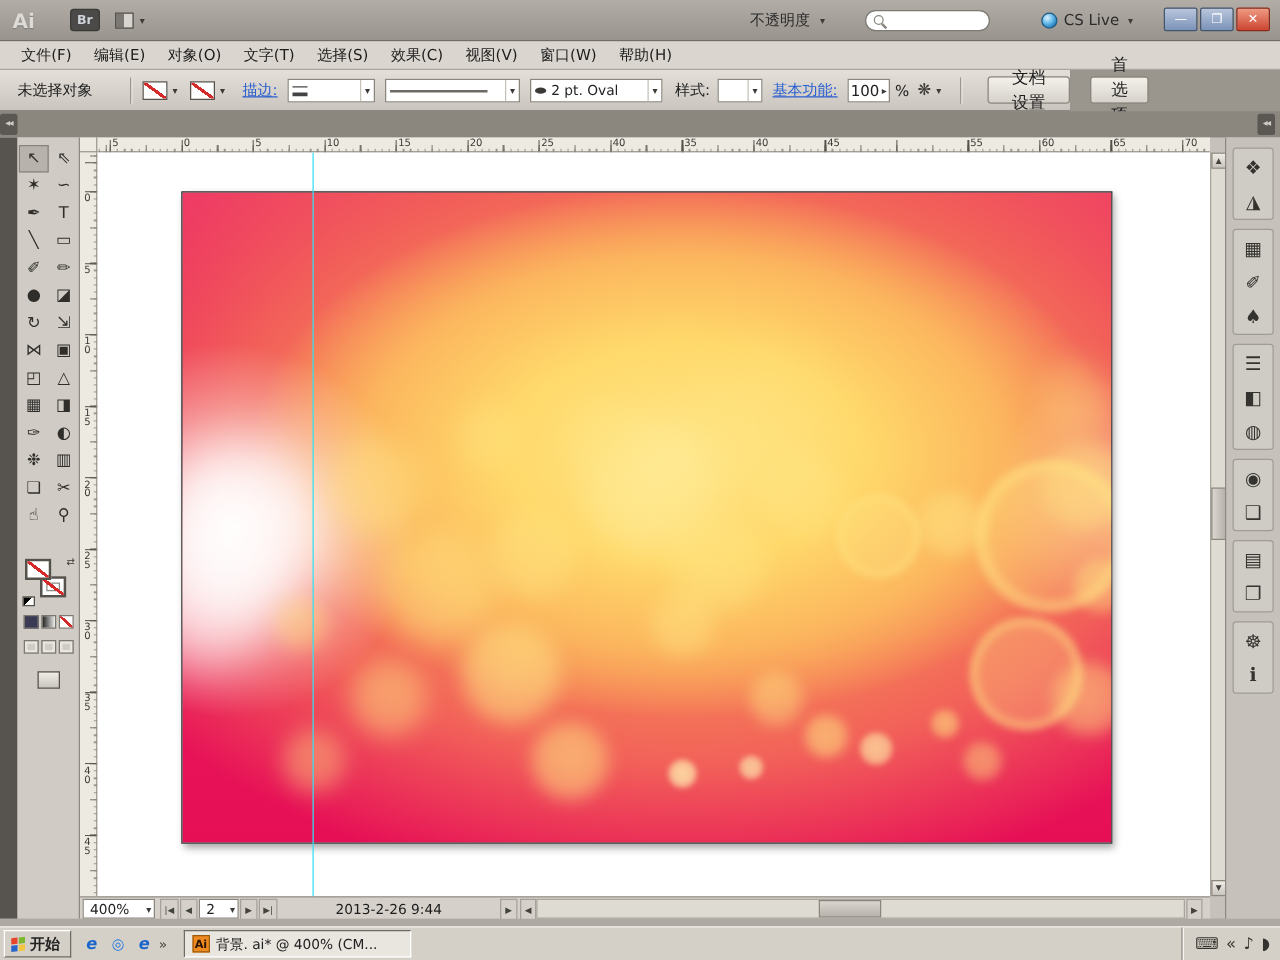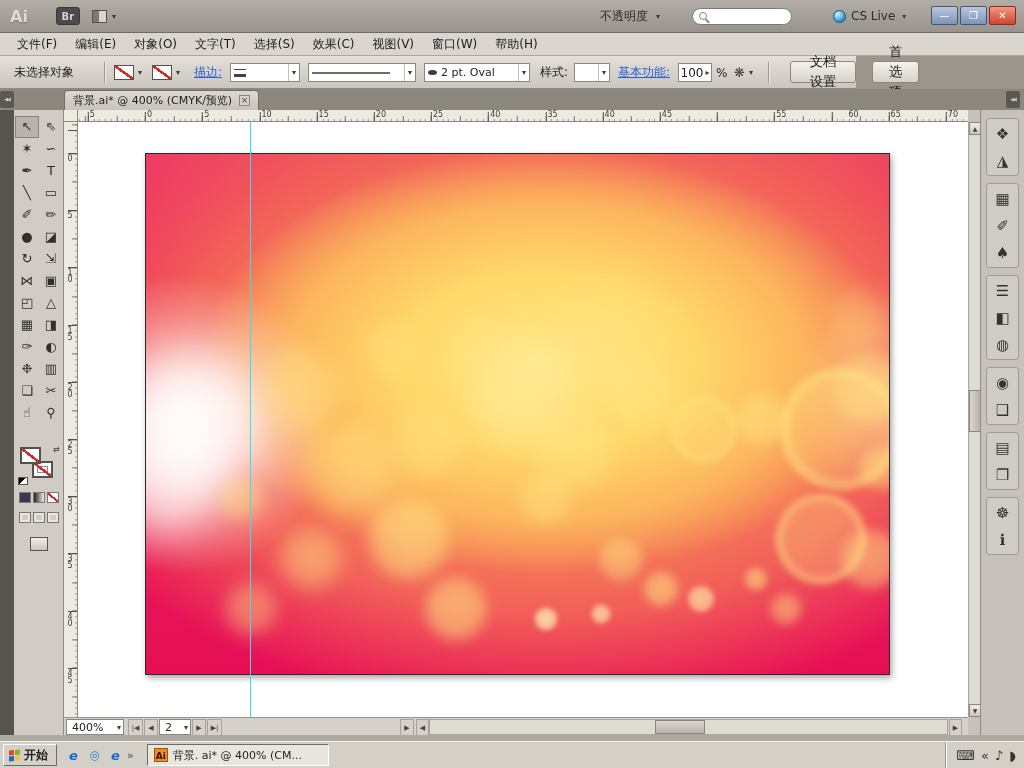--- a/index.html
+++ b/index.html
@@ -222,24 +222,20 @@
     <span class="flower">❋</span>
     <span class="dd">▾</span>
   </span>
   <span class="cb-sep" style="left:768px"></span>
   <button class="cb pushbtn" style="left:790px;top:5px">文档设置</button>
   <button class="cb pushbtn" style="left:872px;top:5px">首选项</button>
 </div>
 
 <div class="abs tabbar">
   <span class="collapse-btn collapse-glyph" style="left:0">◀◀</span>
-  <div class="doc-tab">
-    <span>背景.ai* @ 400% (CMYK/预览)</span>
-    <span class="tab-close">×</span>
-  </div>
   <span class="collapse-btn collapse-glyph" style="right:4px">◀◀</span>
 </div>
 
 <div class="abs workspace-bg"></div>
 <div class="abs left-strip"></div>
 
 <div class="abs toolpanel">
   <div class="tool-grid">
       <div class="tool selected">↖</div>
       <div class="tool">⇖</div>
@@ -297,21 +293,21 @@
     <span class="hlab" style="left: 183.4px;">10</span>
     <span class="hlab" style="left: 240.6px;">15</span>
     <span class="hlab" style="left: 297.8px;">20</span>
     <span class="hlab" style="left: 355px;">25</span>
     <span class="hlab" style="left: 412.2px;">40</span>
     <span class="hlab" style="left: 469.4px;">35</span>
     <span class="hlab" style="left: 526.6px;">40</span>
     <span class="hlab" style="left: 583.8px;">45</span>
     <span class="hlab" style="left: 643px; margin-top: 20px;">50</span>
     <span class="hlab" style="left: 698.2px;">55</span>
-    <span class="hlab" style="left: 755.4px; padding-left: 15px;">60</span>
+    <span class="hlab" style="left: 755.4px;">60</span>
     <span class="hlab" style="left: 812.6px;">65</span>
     <span class="hlab" style="left: 869.8px;">70</span>
   </div>
 <div class="abs v-ruler">
     <span class="vlab" style="top: 33px;">0</span>
     <span class="vlab" style="top: 90.2px;">5</span>
     <span class="vlab" style="top: 147.4px;">1
 0</span>
     <span class="vlab" style="top: 204.6px;">1
 5</span>
@@ -379,20 +375,21 @@
     <span class="dd" style="margin-left:auto">▾</span>
   </span>
   <span class="sb sb-btn" style="left:64px;top:1px;width:15px">|◀</span>
   <span class="sb sb-btn" style="left:80px;top:1px;width:14px">◀</span>
   <span class="sb sb-combo" style="left:95px;width:32px">
     <span>2</span>
     <span class="dd" style="margin-left:auto">▾</span>
   </span>
   <span class="sb sb-btn" style="left:128px;top:1px;width:14px">▶</span>
   <span class="sb sb-btn" style="left:143px;top:1px;width:15px">▶|</span>
+  <span class="sb status-display">2013-2-26  9:44</span>
   <span class="sb sb-btn" style="left:336px;top:1px;width:14px">▶</span>
   <span class="sb sb-btn" style="left:352px;top:1px;width:13px">◀</span>
   <div class="sb h-track">
     <div class="h-thumb"></div>
   </div>
   <span class="sb sb-btn" style="left:885px;top:1px;width:13px">▶</span>
 </div>
 
 <div class="abs dock">
     <div class="dock-group">

